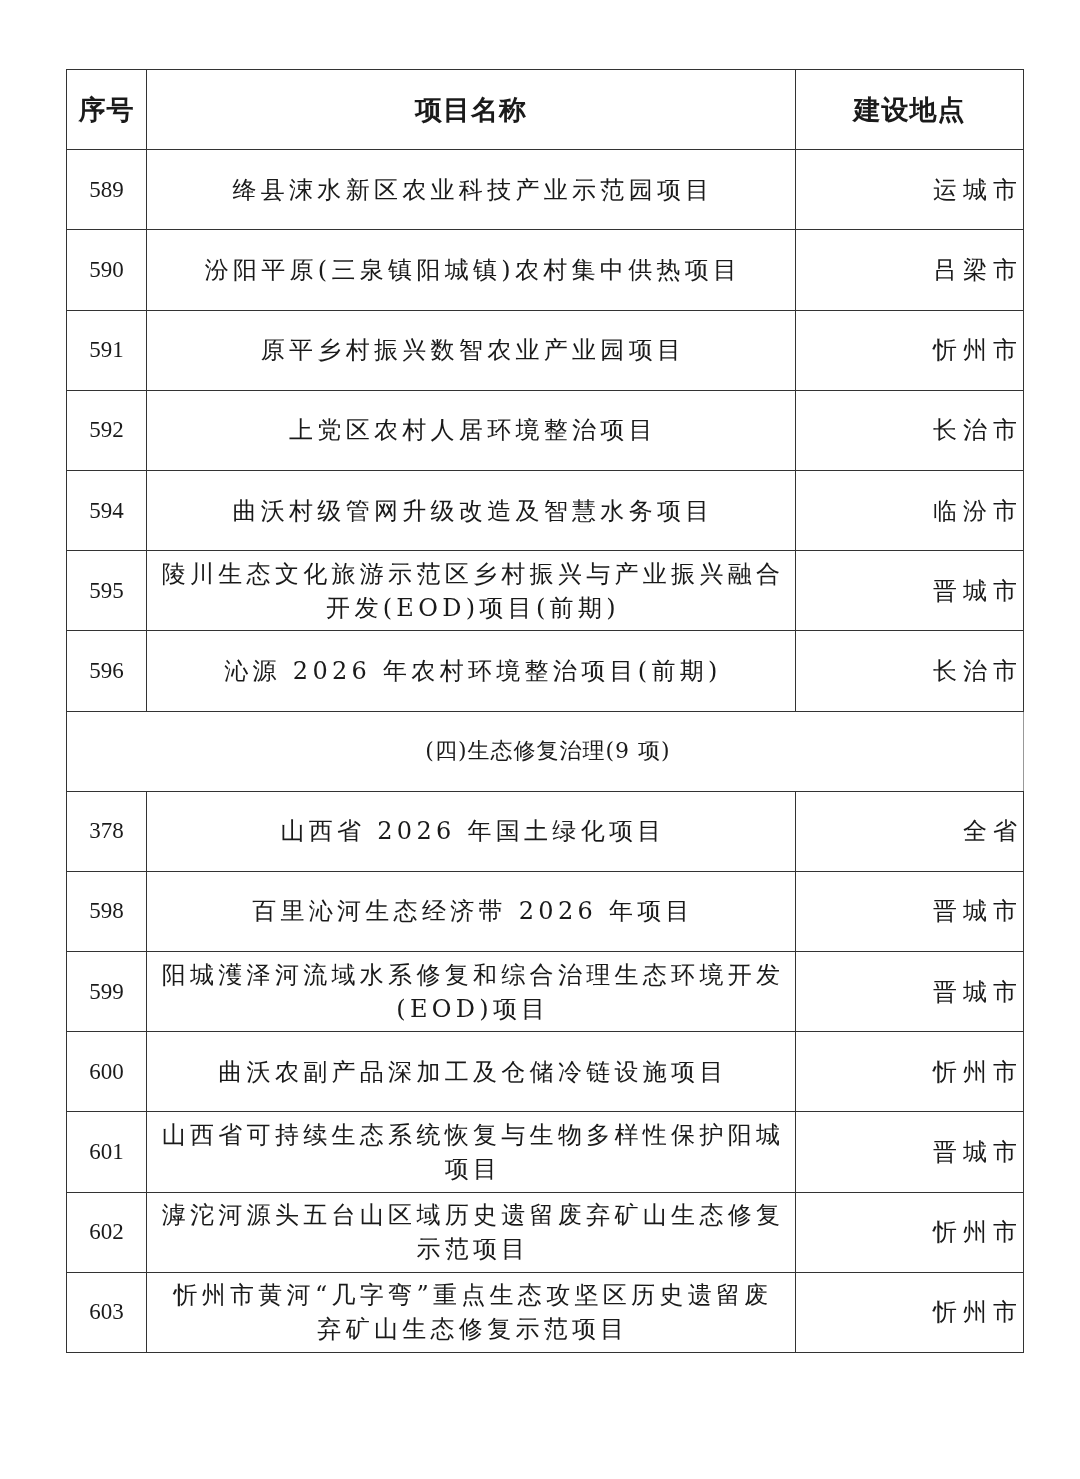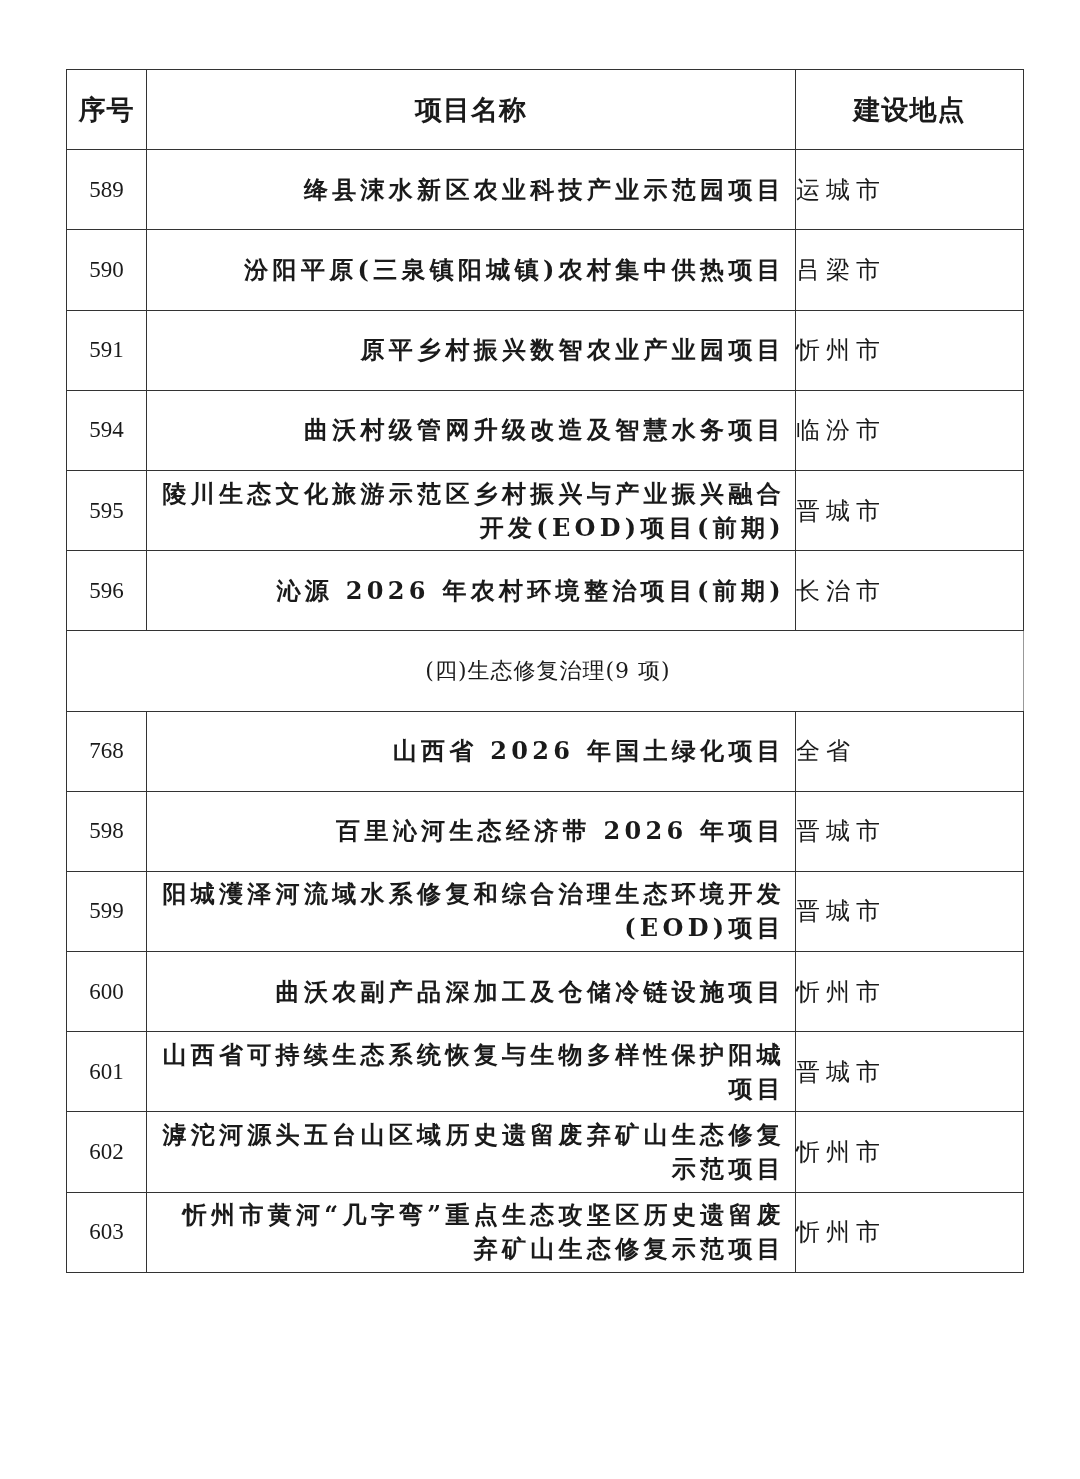--- a/index.html
+++ b/index.html
@@ -12,22 +12,22 @@
   .tbl td, .tbl th { border: 1.6px solid #333333; padding: 0; }
   .tbl col.c1 { width: 80px; }
   .tbl col.c2 { width: 649px; }
   .tbl col.c3 { width: 228px; }
   .tbl tr { height: 80.2px; }
   .tbl th {
     font-family: "DejaVu Sans", "Liberation Sans", sans-serif;
     font-weight: bold; font-size: 27px; text-align: center; letter-spacing: 1px;
   }
   .num { text-align: center; font-size: 23px; letter-spacing: 0px; font-family: "Liberation Serif", "DejaVu Serif", serif; }
-  .name { text-align: right; font-size: 24px; padding-left: 14px !important; padding-right: 10px !important; letter-spacing: 4.3px; line-height: 34px; font-weight: bold; }
-  .loc { text-align: left; font-size: 24px; letter-spacing: 6px; }
+  .name { text-align: center; font-size: 24px; padding-left: 14px !important; padding-right: 10px !important; letter-spacing: 4.3px; line-height: 34px; }
+  .loc { text-align: right; font-size: 24px; letter-spacing: 6px; }
   .section td { text-align: center; font-size: 22px; padding-left: 6px; letter-spacing: 1px; border-right: 1.6px solid #999999; }
 </style>
 </head>
 <body>
 
 <table class="tbl">
   <colgroup>
       <col class="c1">
       <col class="c2">
       <col class="c3">
@@ -49,41 +49,46 @@
         <td class="num">590</td>
         <td class="name">汾阳平原(三泉镇阳城镇)农村集中供热项目</td>
         <td class="loc">吕梁市</td>
       </tr>
     <tr>
         <td class="num">591</td>
         <td class="name">原平乡村振兴数智农业产业园项目</td>
         <td class="loc">忻州市</td>
       </tr>
     <tr>
+        <td class="num">592</td>
+        <td class="name">上党区农村人居环境整治项目</td>
+        <td class="loc">长治市</td>
+      </tr>
+    <tr>
         <td class="num">594</td>
         <td class="name">曲沃村级管网升级改造及智慧水务项目</td>
         <td class="loc">临汾市</td>
       </tr>
     <tr>
         <td class="num">595</td>
         <td class="name">陵川生态文化旅游示范区乡村振兴与产业振兴融合开发(EOD)项目(前期)</td>
         <td class="loc">晋城市</td>
       </tr>
     <tr>
         <td class="num">596</td>
         <td class="name">沁源 2026 年农村环境整治项目(前期)</td>
         <td class="loc">长治市</td>
       </tr>
 
     <tr class="section">
       <td colspan="3">(四)生态修复治理(9 项)</td>
     </tr>
 
     <tr>
-        <td class="num">768</td>
+        <td class="num">378</td>
         <td class="name">山西省 2026 年国土绿化项目</td>
         <td class="loc">全省</td>
       </tr>
     <tr>
         <td class="num">598</td>
         <td class="name">百里沁河生态经济带 2026 年项目</td>
         <td class="loc">晋城市</td>
       </tr>
     <tr>
         <td class="num">599</td>

